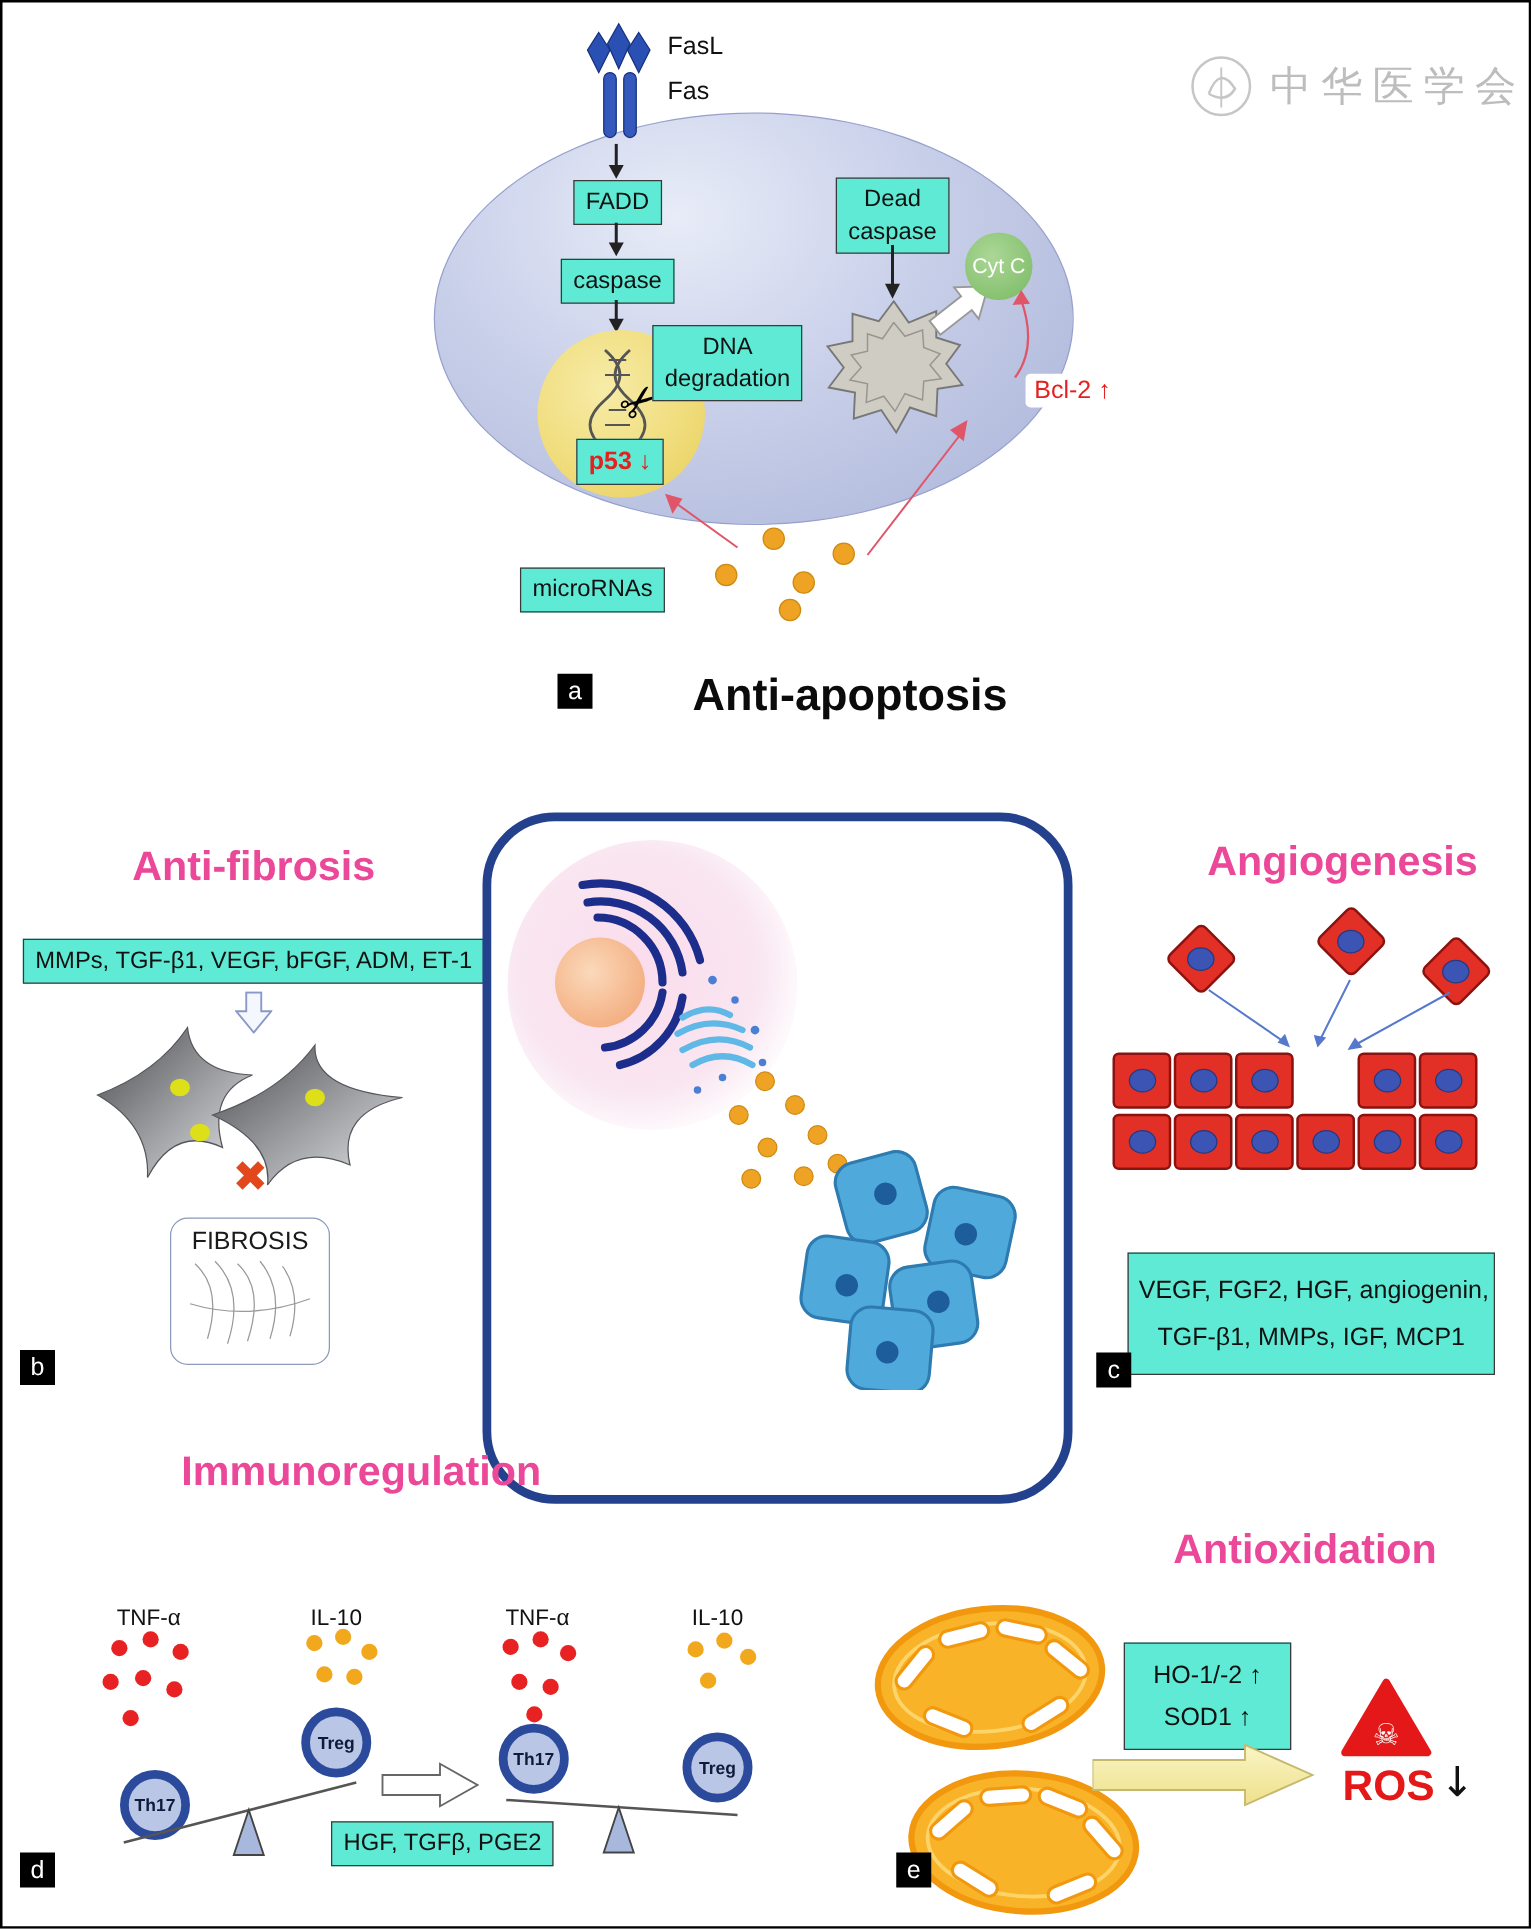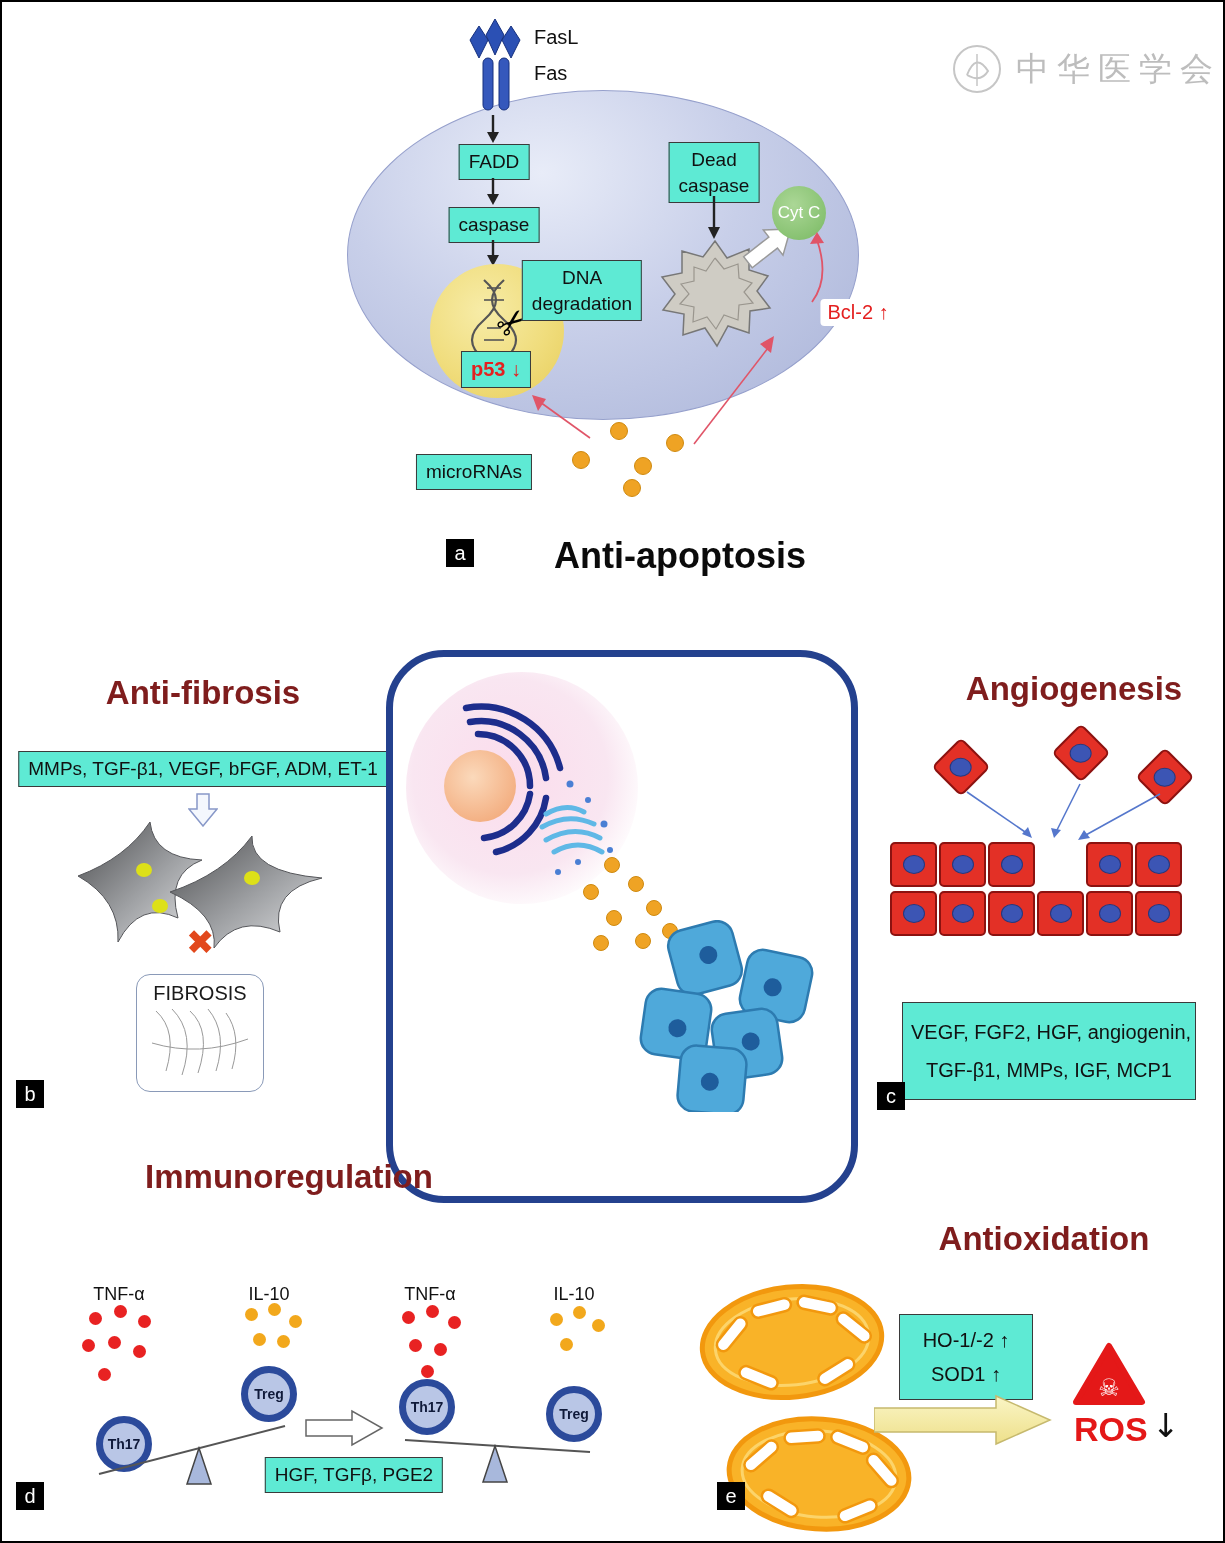--- a/index.html
+++ b/index.html
@@ -3,21 +3,21 @@
 <meta charset="utf-8">
 <style>
   * { margin:0; padding:0; box-sizing:border-box; }
   html,body { background:#ffffff; font-family:"Liberation Sans", sans-serif; color:#111; }
   .page { position:relative; width:1225px; height:1543px; background:#fff; border:2px solid #000; overflow:hidden; }
   .abs { position:absolute; }
   .cx { transform:translateX(-50%); }
   .nowrap { white-space:nowrap; }
   .box { background:#5eead4; border:1.5px solid #3a3a3a; text-align:center; font-size:19px; color:#111; padding:4px 9px; line-height:1.35; }
   .tag { width:28px; height:28px; background:#000; color:#fff; font-size:20px; display:flex; align-items:center; justify-content:center; }
-  .title { font-weight:700; font-size:33px; color:#7f1d1d; white-space:nowrap; }
+  .title { font-weight:700; font-size:33px; color:#ec4899; white-space:nowrap; }
   .title-big { font-weight:700; font-size:36px; color:#0b0b0b; white-space:nowrap; }
   .dot { position:absolute; border-radius:50%; }
   .dot-or { background:#efa324; border:1px solid #cf8a10; }
   .dot-red { background:#e82222; }
   .dot-yl { background:#f2a81c; }
   .lbl { font-size:18px; color:#111; white-space:nowrap; }
   .cell-ellipse {
     width:512px; height:330px; border-radius:50%;
     background:radial-gradient(ellipse at 38% 25%, #e8ecf8 0%, #c8cfe9 45%, #a9b3d8 100%);
     border:1px solid #96a0cc;

